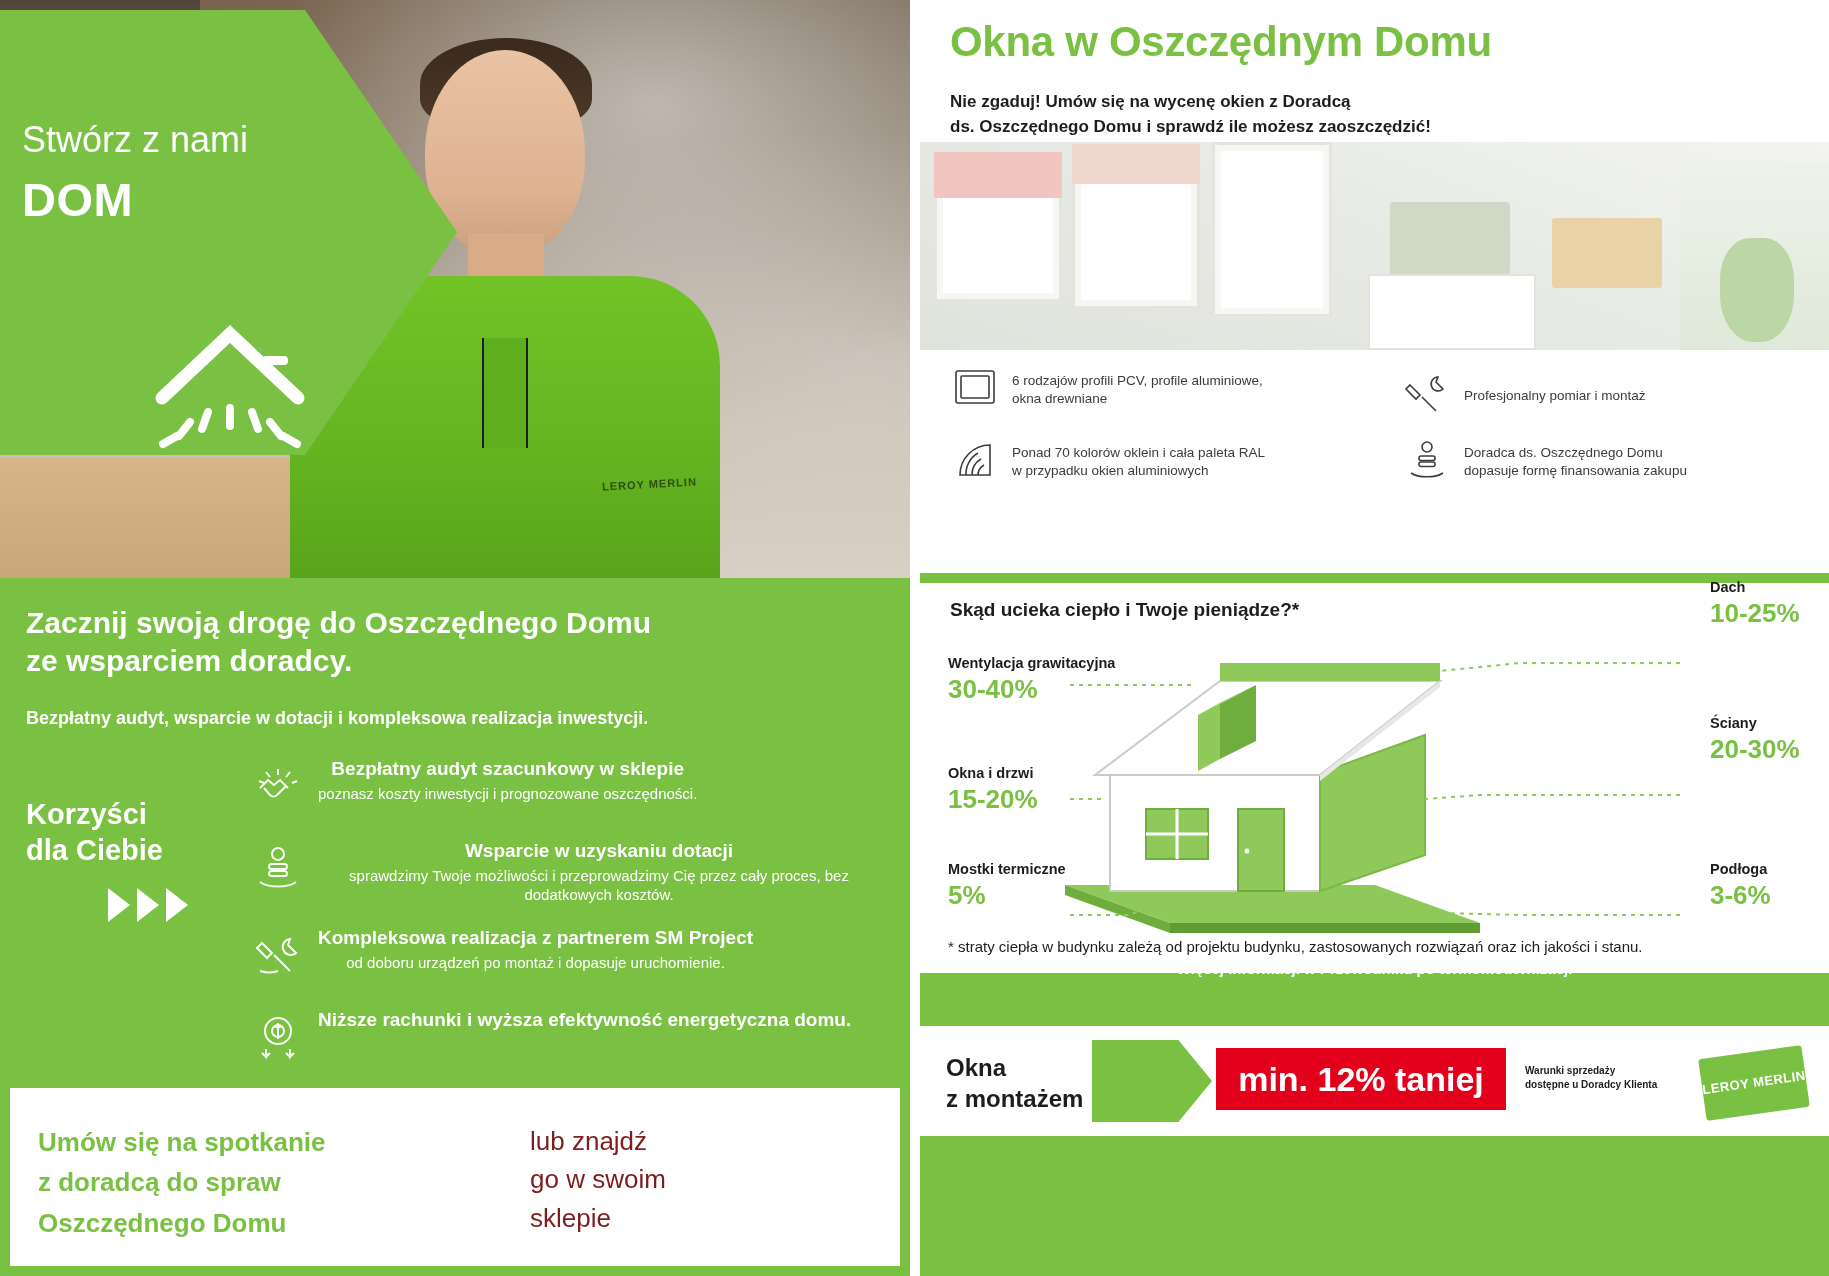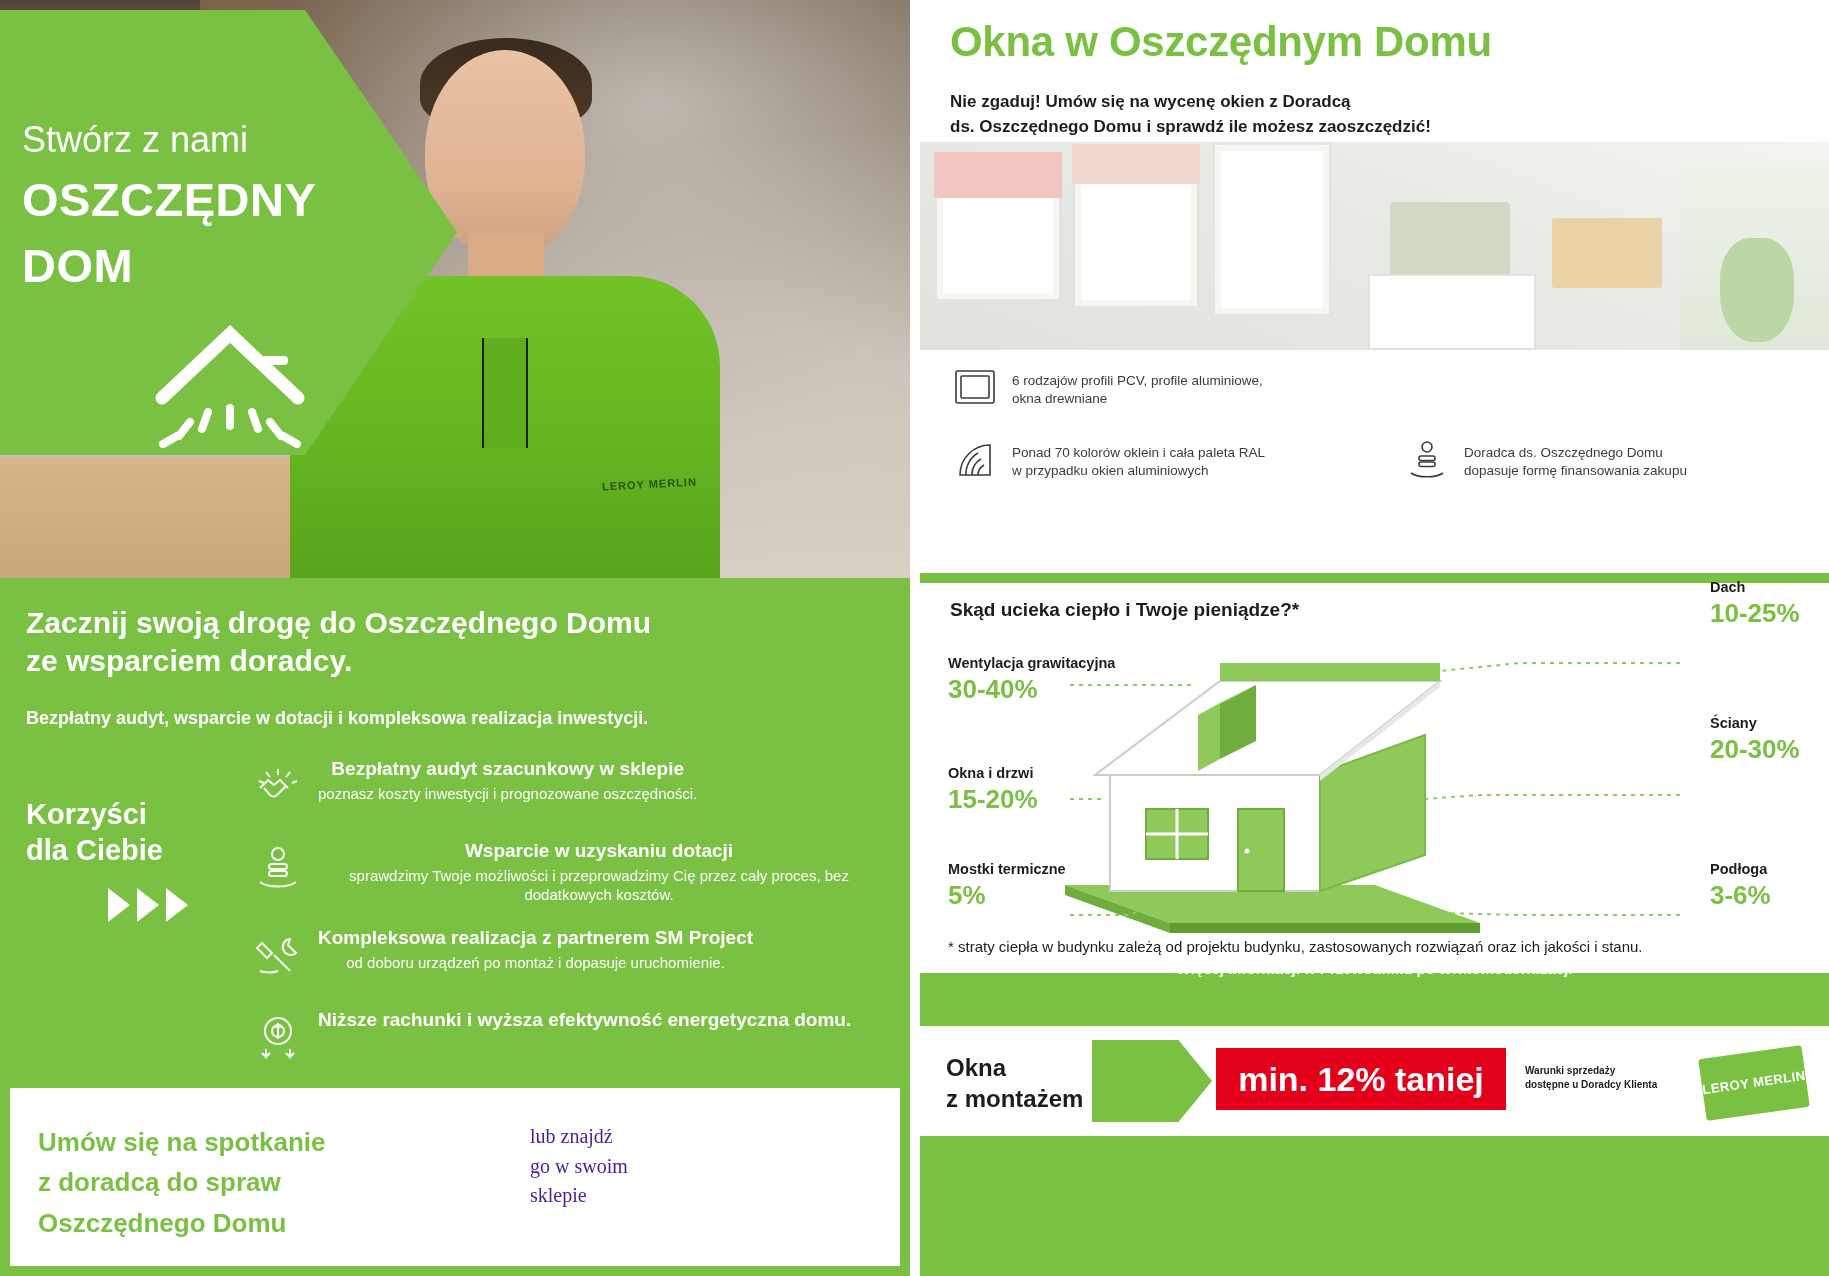--- a/index.html
+++ b/index.html
@@ -213,23 +213,22 @@
   }
   .cta-left {
     position: absolute;
     left: 28px; top: 34px;
     font-size: 26px; font-weight: bold; line-height: 1.55;
     color: #7ac143;
   }
   .cta-right {
     position: absolute;
     left: 520px; top: 34px;
-    font-size: 20px; line-height: 1.48;
-    color: #4c1d95;
-    font-family: Liberation Serif, serif;
+    font-size: 26px; line-height: 1.48;
+    color: #7f1d1d;
   }
 
   
   .right-col {
     position: absolute;
     left: 920px; top: 0;
     width: 909px; height: 1276px;
     background: #7ac143;
   }
 
@@ -378,21 +377,20 @@
         <div class="collar-r"></div>
         <div class="torso"></div>
         <div class="placket"></div>
         <div class="logo-txt">LEROY MERLIN</div>
       </div>
 
       <div class="arrow-banner"></div>
 
       <div class="arrow-text">
         <div class="l1">Stwórz z nami</div>
-        <div class="l2">OSZCZĘDNY</div>
         <div class="l2">DOM</div>
       </div>
 
       <svg class="house-mark" viewBox="0 0 160 160">
         <path d="M12 108 L80 44 L148 108" fill="none" stroke="#ffffff" stroke-width="13" stroke-linecap="round"></path>
         <rect x="112" y="66" width="26" height="9" rx="4" fill="#ffffff"></rect>
         <g stroke="#ffffff" stroke-width="8" stroke-linecap="round">
           <line x1="80" y1="118" x2="80" y2="136"></line>
           <line x1="58" y1="122" x2="52" y2="139"></line>
           <line x1="102" y1="122" x2="108" y2="139"></line>
@@ -545,20 +543,33 @@
               <path d="M24 42 A18 18 0 0 1 33 26"></path>
               <path d="M30 42 A12 12 0 0 1 36 32"></path>
             </svg>
           </div>
           <div class="ftxt">
             <div>Ponad 70 kolorów oklein i cała paleta RAL</div>
             <div>w przypadku okien aluminiowych</div>
           </div>
         </div>
 
+        <div class="feat" style="left:480px; top:12px;">
+          <div class="ficon">
+            <svg viewBox="0 0 54 54" width="54" height="54" fill="none" stroke="#3c3c3b" stroke-width="1.6">
+              <path d="M10 18 l10 10 -4 4 -10 -10 z"></path>
+              <path d="M22 30 l14 14"></path>
+              <path d="M38 10 a7 7 0 1 0 5 12 l-7-7 z"></path>
+            </svg>
+          </div>
+          <div class="ftxt">
+            <div>Profesjonalny pomiar i montaż</div>
+            <div></div>
+          </div>
+        </div>
 
         <div class="feat" style="left:480px; top:78px;">
           <div class="ficon">
             <svg viewBox="0 0 54 54" width="54" height="54" fill="none" stroke="#3c3c3b" stroke-width="1.6">
               <circle cx="27" cy="14" r="5"></circle>
               <rect x="19" y="23" width="16" height="4.5" rx="2"></rect>
               <rect x="19" y="29" width="16" height="4.5" rx="2"></rect>
               <path d="M11 40 c7 5 25 5 32 0"></path>
             </svg>
           </div>

